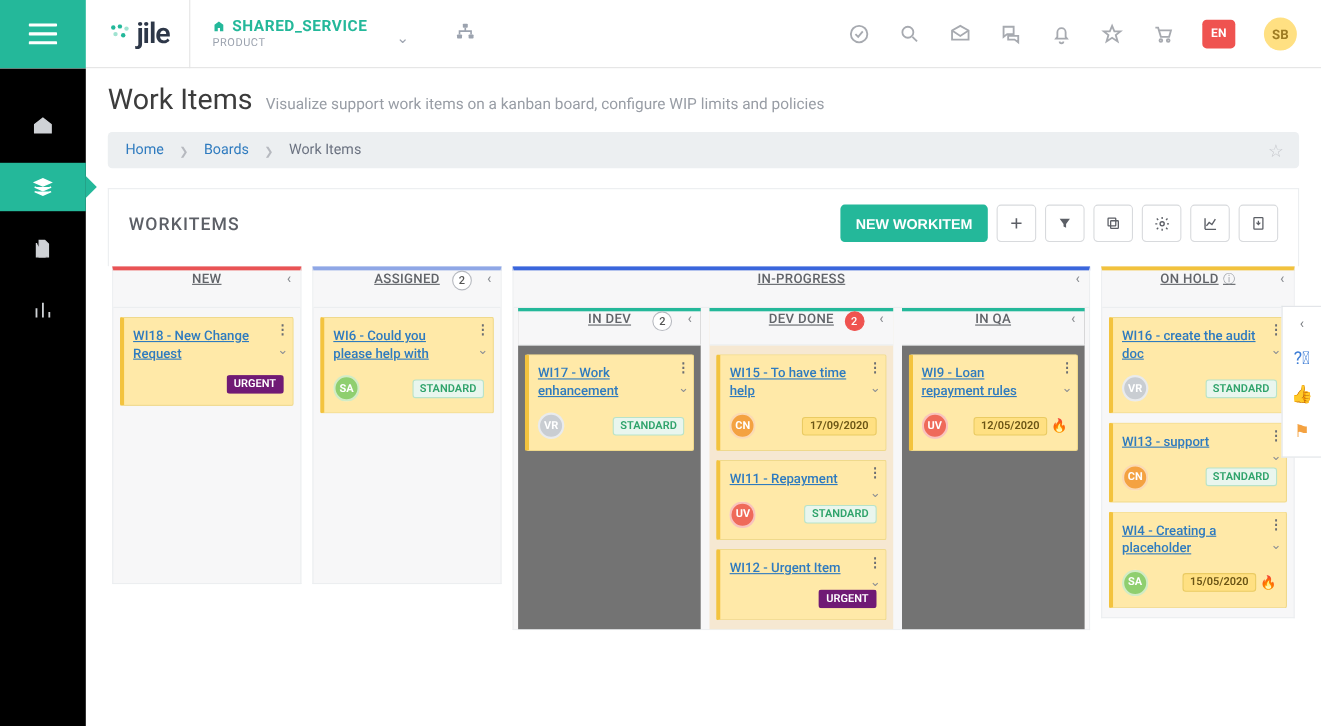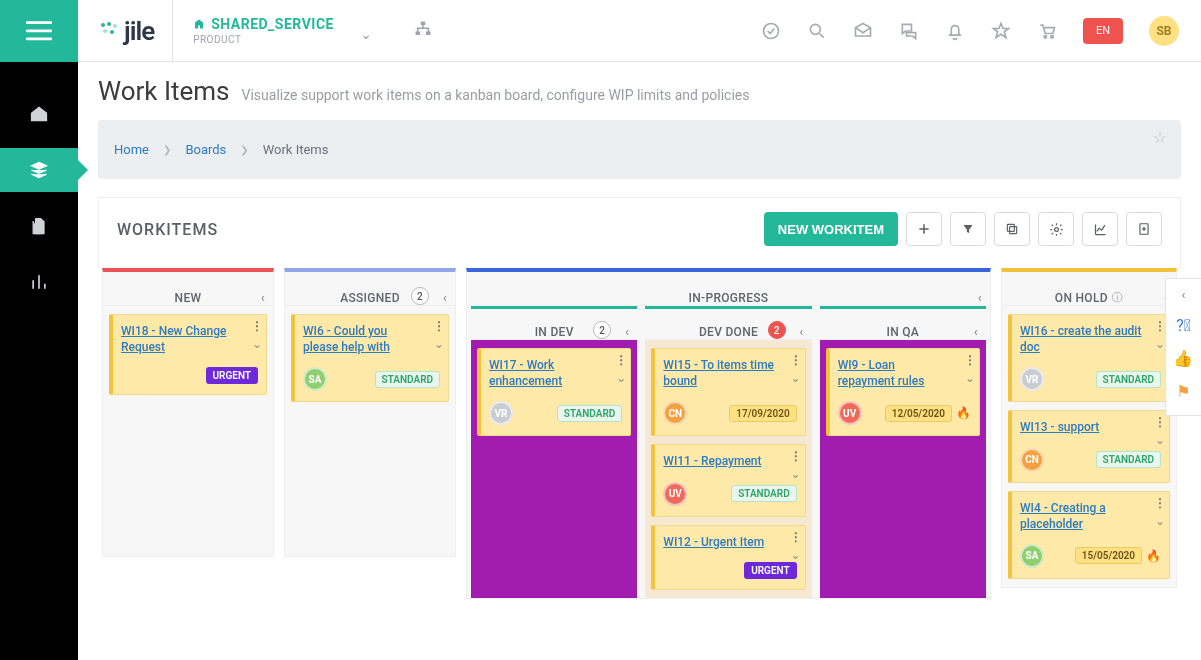--- a/index.html
+++ b/index.html
@@ -47,22 +47,22 @@
   }
   .product-sub{ color:#9ca3af;font-size:10px;letter-spacing:0.5px;margin-top:2px}
   .product-chevron{ position:absolute; right:-18px; top:26px; color:#9ca3af; font-size:14px;}
   .org-icon{ margin-left:60px;color:#9ca3af; }
   .topicons{
     margin-left:auto; display:flex;align-items:center;gap:26px;
     padding-right:22px;
   }
   .topicons .ticon{ color:#a7aab0; width:20px;height:20px; display:flex;align-items:center;justify-content:center; cursor:pointer;}
   .lang-pill{
-    background:#ef5350;color:#fff;width:40px;height:26px;border-radius:4px;
-    display:flex;align-items:center;justify-content:center;font-size:11px;font-weight:400;
+    background:#ef5350;color:#fff;width:30px;height:26px;border-radius:4px;
+    display:flex;align-items:center;justify-content:center;font-size:11px;font-weight:700;
   }
   .avatar-pill{
     background:#ffe082;color:#9e7c23;width:30px;height:30px;border-radius:50%;
     display:flex;align-items:center;justify-content:center;font-size:12px;font-weight:700;
   }
   
   .leftnav{
     position:absolute; top:62px; bottom:0; left:0; width:78px;
     background:#000; display:flex;flex-direction:column;align-items:center;
     padding-top:30px; gap:12px; z-index:2;
@@ -82,22 +82,22 @@
   .main{
     position:absolute; left:78px; top:62px; right:0; bottom:0;
     padding:14px 20px 0 20px; overflow:hidden;
   }
   .page-title{
     display:flex;align-items:baseline;flex-wrap:wrap;gap:12px;margin-bottom:14px;
   }
   .page-title h1{ font-size:26px;font-weight:400;color:#3c3c3c;}
   .page-title .subtitle{ color:#989da5;font-size:14px;text-align:center;}
   .breadcrumbs{
-    background:#eceff1;border-radius:4px;padding:22px 16px;
-    display:flex;align-items:center;gap:14px;font-size:13px;color:#6b7280;
+    background:#eceff1;border-radius:4px;padding:9px 16px;
+    display:flex;align-items:flex-end;gap:14px;font-size:13px;color:#6b7280;
     margin-bottom:18px; position:relative;
   }
   .breadcrumbs a{ color:#2f7bbf; text-decoration:none; cursor:pointer;}
   .breadcrumbs .sep{ color:#b6b9bf; font-size:10px;}
   .breadcrumbs .star{ position:absolute; right:14px; top:8px; color:#c4c6cb; font-size:16px;}
   .board-bar{
     display:flex;align-items:center;justify-content:space-between;
     padding:14px 18px 22px 18px; border:1px solid #eceef0; border-bottom:none;
   }
   .board-bar h2{ font-size:16px;font-weight:500;letter-spacing:1px;color:#5c5f66;}
@@ -117,35 +117,36 @@
   }
   .col{
     background:#f7f7f8;border:1px solid #eceef0;border-top-width:4px;
     min-width:172px;flex:1;
   }
   .col-new{border-top-color:#e95355;width:172px;flex:none}
   .col-assigned{border-top-color:#8fa7e6;width:172px;flex:none}
   .col-inprogress{border-top-color:#3a66dc;flex:3}
   .col-onhold{border-top-color:#f2c23d;width:176px;flex:none}
   .colhead{
-    background:#f7f7f8;height:34px;display:flex;align-items:flex-end;justify-content:center;
+    background:#f7f7f8;height:34px;display:flex;align-items:flex-start;justify-content:center;
     position:relative;font-size:12px;letter-spacing:0.3px;color:#616469;font-weight:500;
     border-bottom:1px solid #eceef0;
+    text-decoration:underline;
   }
   .colhead .wip{
     position:absolute;right:26px;width:18px;height:18px;border:1px solid #b6b9bf;border-radius:50%;
     display:flex;align-items:center;justify-content:center;font-size:10px;color:#555;background:#fff;
   }
   .colhead .wip.red{ background:#ef5350;border-color:#ef5350;color:#fff;}
   .colhead .collapse{
     position:absolute;right:8px;font-size:13px;color:#8c8f94;cursor:pointer;
   }
   .colhead .infoicon{ font-size:11px;margin-left:4px;color:#9da0a6;}
   .subcols{display:flex;gap:8px;padding:0 4px 0 4px}
-  .subcol{flex:1;background:#a21caf}
+  .subcol{flex:1;background:#737373}
   .subcol.over{background:#f6e8d2}
   .subcol .colhead{border-top:3px solid #24b89a}
   .lane{padding:8px 6px;display:flex;flex-direction:column;gap:8px;min-height:250px}
   
   .card{
     background:#ffe9a8;border:1px solid #efd98c;border-radius:2px;
     border-left:4px solid #f3c33e;position:relative;padding:8px 8px 10px 8px;
     font-size:12px;min-height:62px;
   }
   .card .title{ color:#2f7bbf;font-weight:500;line-height:1.35;display:block;cursor:pointer; padding-right:18px;text-decoration:underline;}
@@ -157,21 +158,21 @@
   }
   .card .footer{ display:flex;align-items:center;justify-content:space-between;margin-top:12px;}
   .card .footer .left{display:flex;align-items:center;gap:6px}
   .assignee{
     width:24px;height:24px;border-radius:50%;display:flex;align-items:center;justify-content:center;
     font-size:10px;font-weight:700;color:#fff;border:2px solid rgba(255,255,255,0.6);
   }
   .tag{
     font-size:10px;font-weight:600;padding:2px 6px;border-radius:3px;border:1px solid transparent;
   }
-  .tag-urgent{ background:#6d28d9;color:#fff;text-align:center;}
+  .tag-urgent{ background:#701a75;color:#fff;text-align:center;}
   .tag-standard{ background:#e9f6ee;color:#2fa36b;border-color:#b8e3c9}
   .date-pill{
     font-size:10px;font-weight:600;padding:2px 6px;border-radius:3px;border:1px solid #eacb63;
     background:#ffe082;color:#6b5516;
   }
   .flame{ color:#e9734b;font-size:12px;margin-left:4px;}
   
   .floatpanel{
     position:absolute;right:0;top:278px;width:36px;background:#fff;border:1px solid #e0e3e7;
     border-right:none; display:flex;flex-direction:column;align-items:center;gap:14px;
@@ -423,21 +424,21 @@
             </div>
         </div>
         <div class="subcol over">
           <div class="colhead">
             <span>DEV DONE</span>
             <span class="wip red">2</span>
             <span class="collapse">‹</span>
           </div>
           <div class="lane">
               <div class="card">
-                <span class="title">WI15 - To items time bound</span>
+                <span class="title">WI15 - To have time help</span>
                 <span class="kebab">⋮</span>
                 <span class="chev">⌄</span>
                 <div class="footer">
                   <div class="left">
                     <span class="assignee" style="background: rgb(244, 162, 65);">CN</span>
                   </div>
                   <div style="display: flex; align-items: center;">
                     <span class="date-pill">17/09/2020</span>
                   </div>
                 </div>

